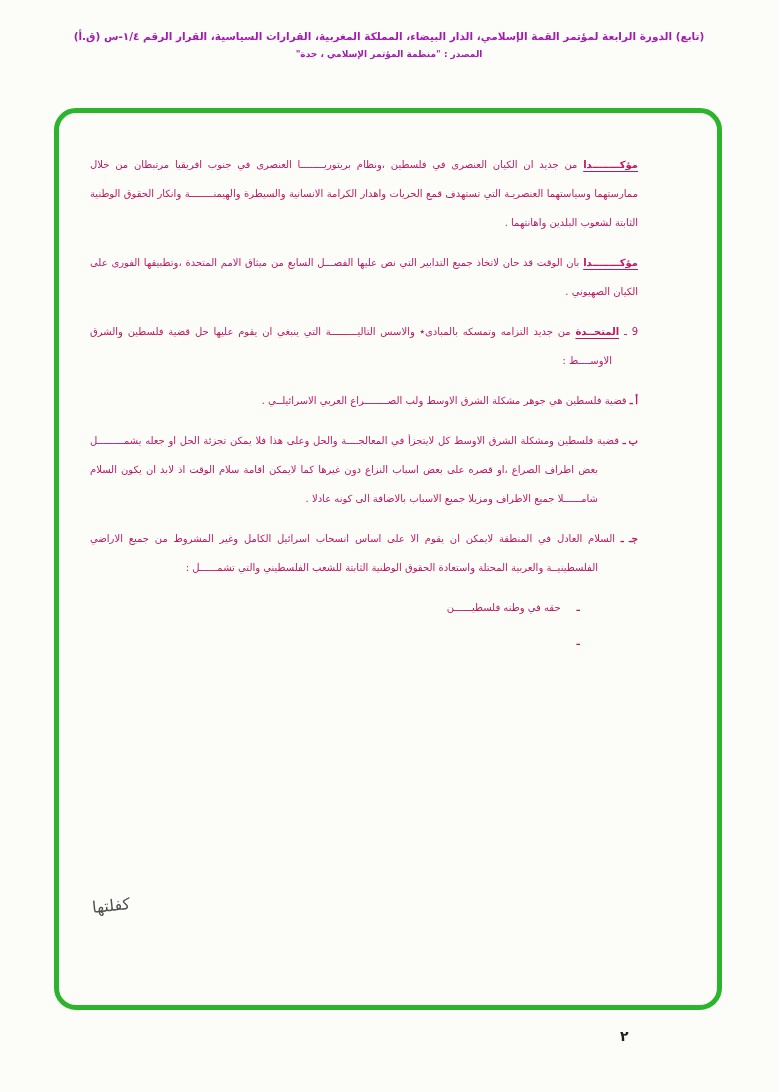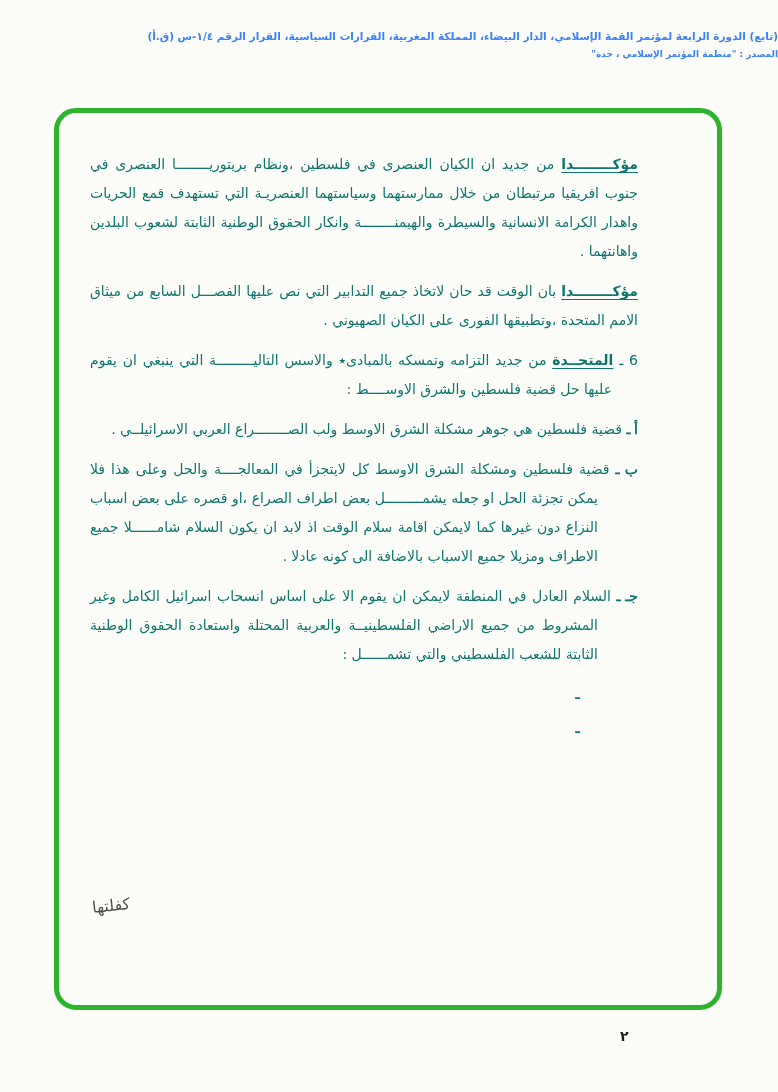--- a/index.html
+++ b/index.html
@@ -11,42 +11,42 @@
     overflow: hidden;
   }
   .page {
     position: absolute; inset: 0;
     background: #fcfcf9;
     color: #242424;
   }
   
   .header {
     position: absolute; top: 30px; left: 0; right: 0;
-    text-align: right; direction: rtl;
-    color: #3b82f6;
+    text-align: center; direction: rtl;
+    color: #a21caf;
   }
   .header .h-line1 { font-size: 10.5px; font-weight: bold; letter-spacing: 0.2px; }
   .header .h-line2 { font-size: 9px; font-weight: bold; margin-top: 7px; }
 
   
   .frame {
     position: absolute; left: 54px; top: 108px;
     width: 668px; height: 902px;
     border: 5px solid #2cb52c;
     border-radius: 22px;
     box-sizing: border-box;
     background: transparent;
   }
 
   
   .content {
     position: absolute; right: 140px; top: 150px; width: 548px;
     direction: rtl; text-align: justify;
-    font-size: 14px; line-height: 29px;
-    color: #0f766e;
+    font-size: 10px; line-height: 29px;
+    color: #be185d;
   }
   .para { margin: 0 0 11px 0; }
   .lead { font-weight: bold; text-decoration: underline; text-underline-offset: 3px; }
   .item-1 { padding-right: 26px; text-indent: -26px; margin: 4px 0 11px 0; }
   .sub { padding-right: 40px; text-indent: -40px; margin: 0 0 11px 0; }
   .sub .marker { font-weight: bold; font-family: Liberation Serif, serif; }
   .bullets { margin-top: 10px; }
   .bullet { display: flex; gap: 16px; padding-right: 58px; margin-bottom: 5px; }
   .bullet .dash { flex: 0 0 auto; font-weight: bold; }
   .bullet .btext { flex: 1; }
@@ -84,21 +84,21 @@
     <p class="para">
       <span class="lead">مؤكــــــــدا</span><span> من جديد ان الكيان العنصرى في فلسطين ،ونظام بريتوريــــــــا العنصرى في جنوب افريقيا مرتبطان من خلال ممارستهما وسياستهما العنصريـة التي تستهدف قمع الحريات واهدار الكرامة الانسانية والسيطرة والهيمنــــــــة وانكار الحقوق الوطنية الثابتة لشعوب البلدين واهانتهما .</span>
     </p>
 
     <p class="para">
       <span class="lead">مؤكــــــــدا</span><span> بان الوقت قد حان لاتخاذ جميع التدابير التي نص عليها الفصـــل السابع من ميثاق الامم المتحدة ،وتطبيقها الفورى على الكيان الصهيوني .</span>
     </p>
 
 
     <p class="para item-1">
-      <span class="marker">6 ـ</span>
+      <span class="marker">9 ـ</span>
       <span class="lead">المتحــدة</span><span> من جديد التزامه وتمسكه بالمبادى٭ والاسس التاليـــــــــة التي ينبغي ان يقوم عليها حل قضية فلسطين والشرق الاوســــط :</span>
     </p>
 
     <p class="para sub">
       <span class="marker">أ ـ</span>
       <span>قضية فلسطين هي جوهر مشكلة الشرق الاوسط ولب الصــــــــراع العربي الاسرائيلــي .</span>
     </p>
 
     <p class="para sub">
       <span class="marker">ب ـ</span>
@@ -106,20 +106,21 @@
     </p>
 
     <p class="para sub">
       <span class="marker">جـ ـ</span>
       <span>السلام العادل في المنطقة لايمكن ان يقوم الا على اساس انسحاب اسرائيل الكامل وغير المشروط من جميع الاراضي الفلسطينيــة والعربية المحتلة واستعادة الحقوق الوطنية الثابتة للشعب الفلسطيني والتي تشمــــــل :</span>
     </p>
 
     <div class="bullets">
       <div class="bullet">
         <span class="dash">ـ</span>
+        <span class="btext">حقه في وطنه فلسطيــــــن</span>
       </div>
       <div class="bullet">
         <span class="dash">ـ</span>
       </div>
     </div>
 
   </div>
 
   <span class="annotation">كفلتها</span>
 

